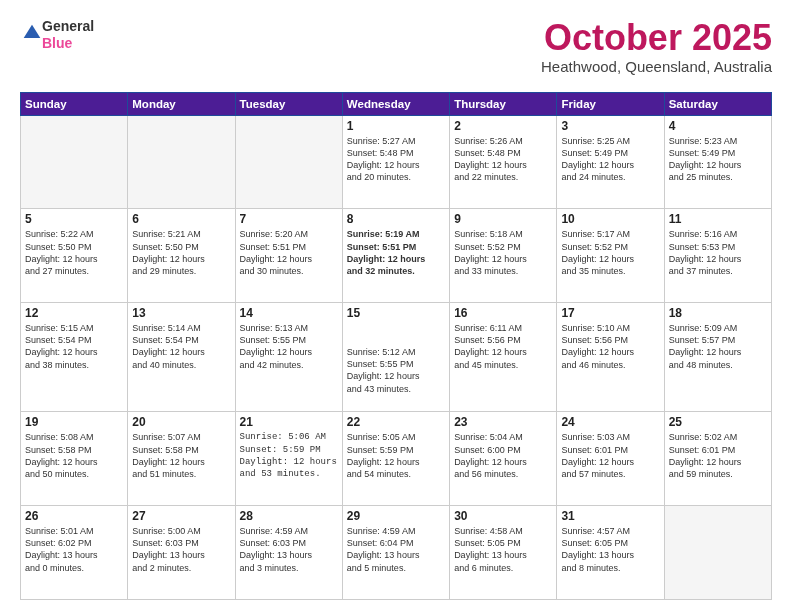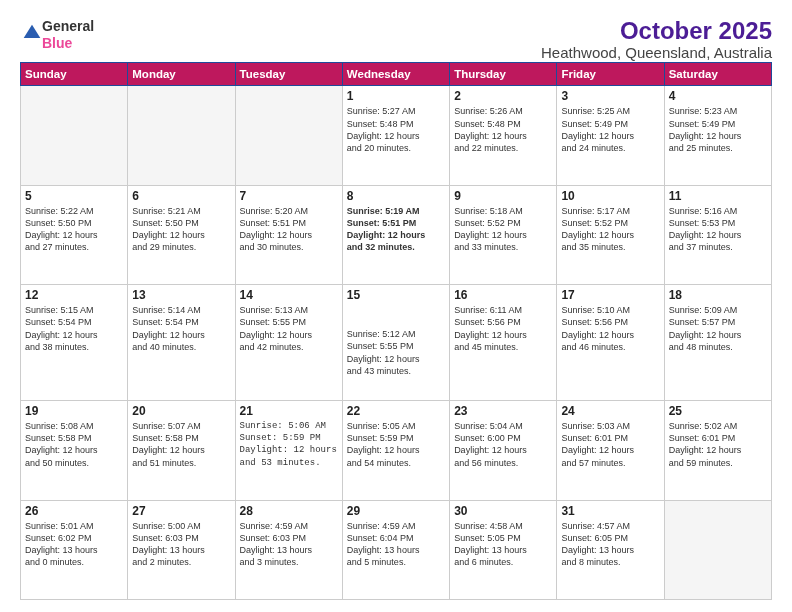--- a/index.html
+++ b/index.html
@@ -14,21 +14,21 @@
       width: 792px;
       height: 612px;
       padding: 18px 20px 12px 20px;
       display: flex;
       flex-direction: column;
     }
     .header {
       display: flex;
       justify-content: space-between;
       align-items: flex-start;
-      margin-bottom: 1px;
+      margin-bottom: 17px;
       gap: 24px;
     }
     .logo {
       display: flex;
       align-items: center;
     }
     .logo-text {
       font-size: 14px;
       font-weight: bold;
       line-height: 1.2;
@@ -37,38 +37,38 @@
     .logo-blue { color: #ec4899; }
     .logo-icon {
       width: 20px;
       height: 20px;
       margin-left: 2px;
     }
     .title-block {
       text-align: right;
     }
     .month-title {
-      font-size: 24px;
+      font-size: 36px;
       font-weight: bold;
-      color: #4c1d95;
+      color: #be185d;
       line-height: 1.1;
     }
     .location {
       font-size: 15px;
       color: #444;
     }
     .calendar {
       flex: 1;
       border: 1px solid #ccc;
       border-collapse: collapse;
       width: 100%;
       table-layout: fixed;
     }
     .calendar th {
-      background: #be185d;
+      background: #4c1d95;
       color: #fff;
       font-size: 11.5px;
       font-weight: bold;
       padding: 5px 4px;
       text-align: left;
       border: 1px solid #1e4a9a;
     }
     .calendar td {
       border: 1px solid #ccc;
       vertical-align: top;

